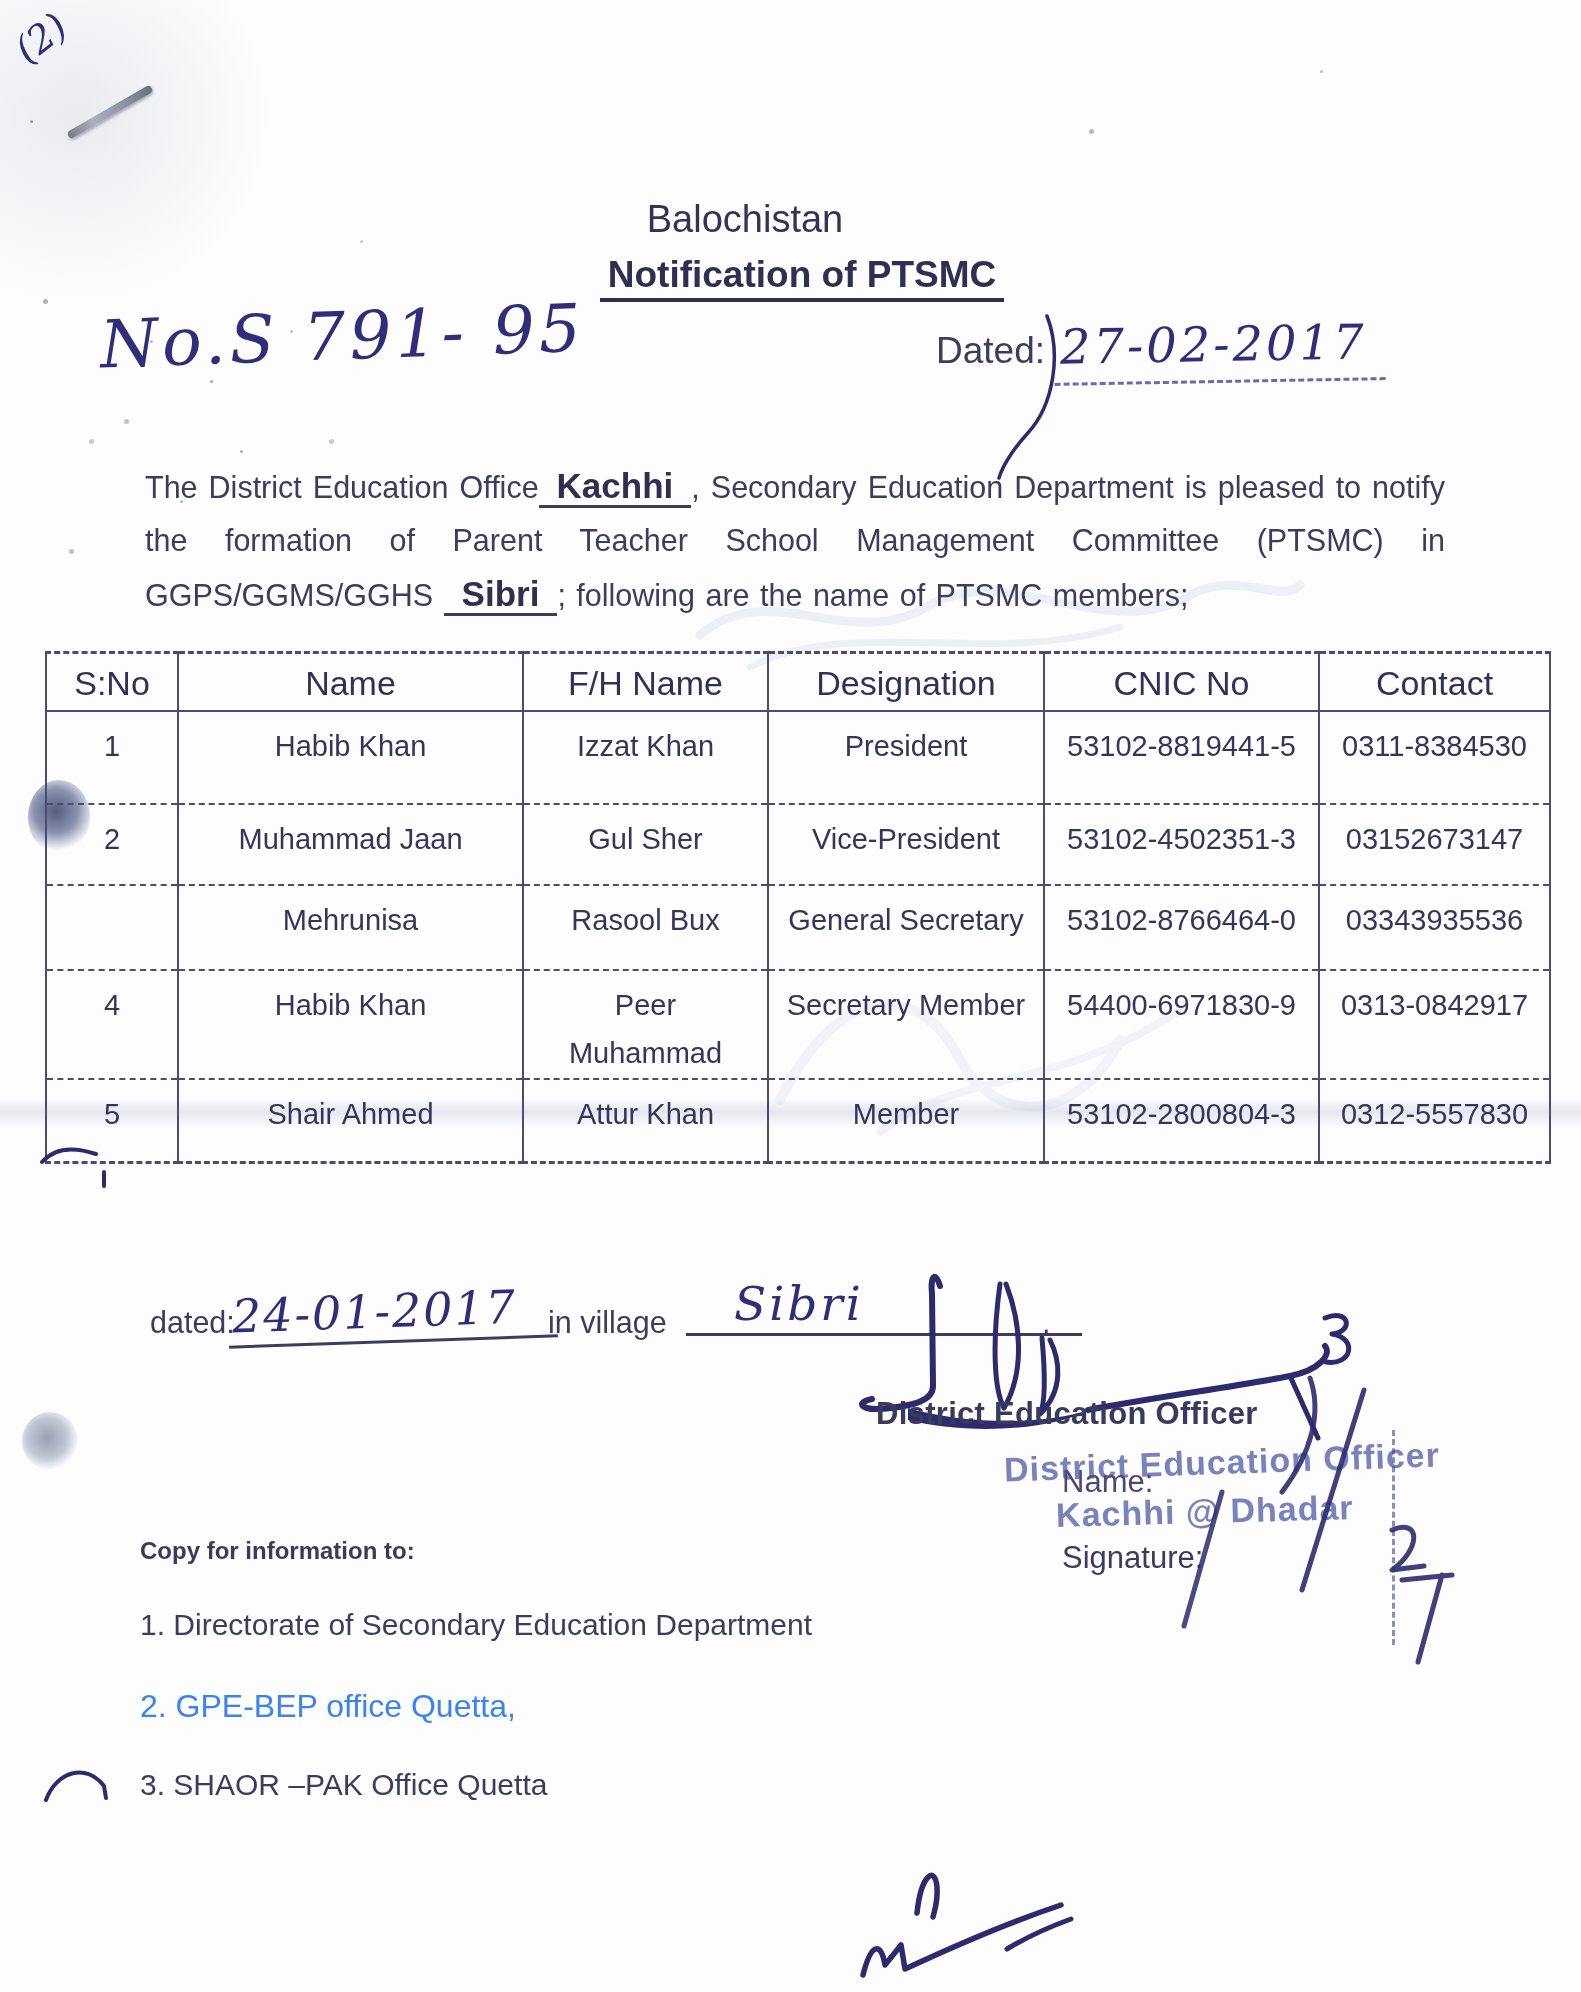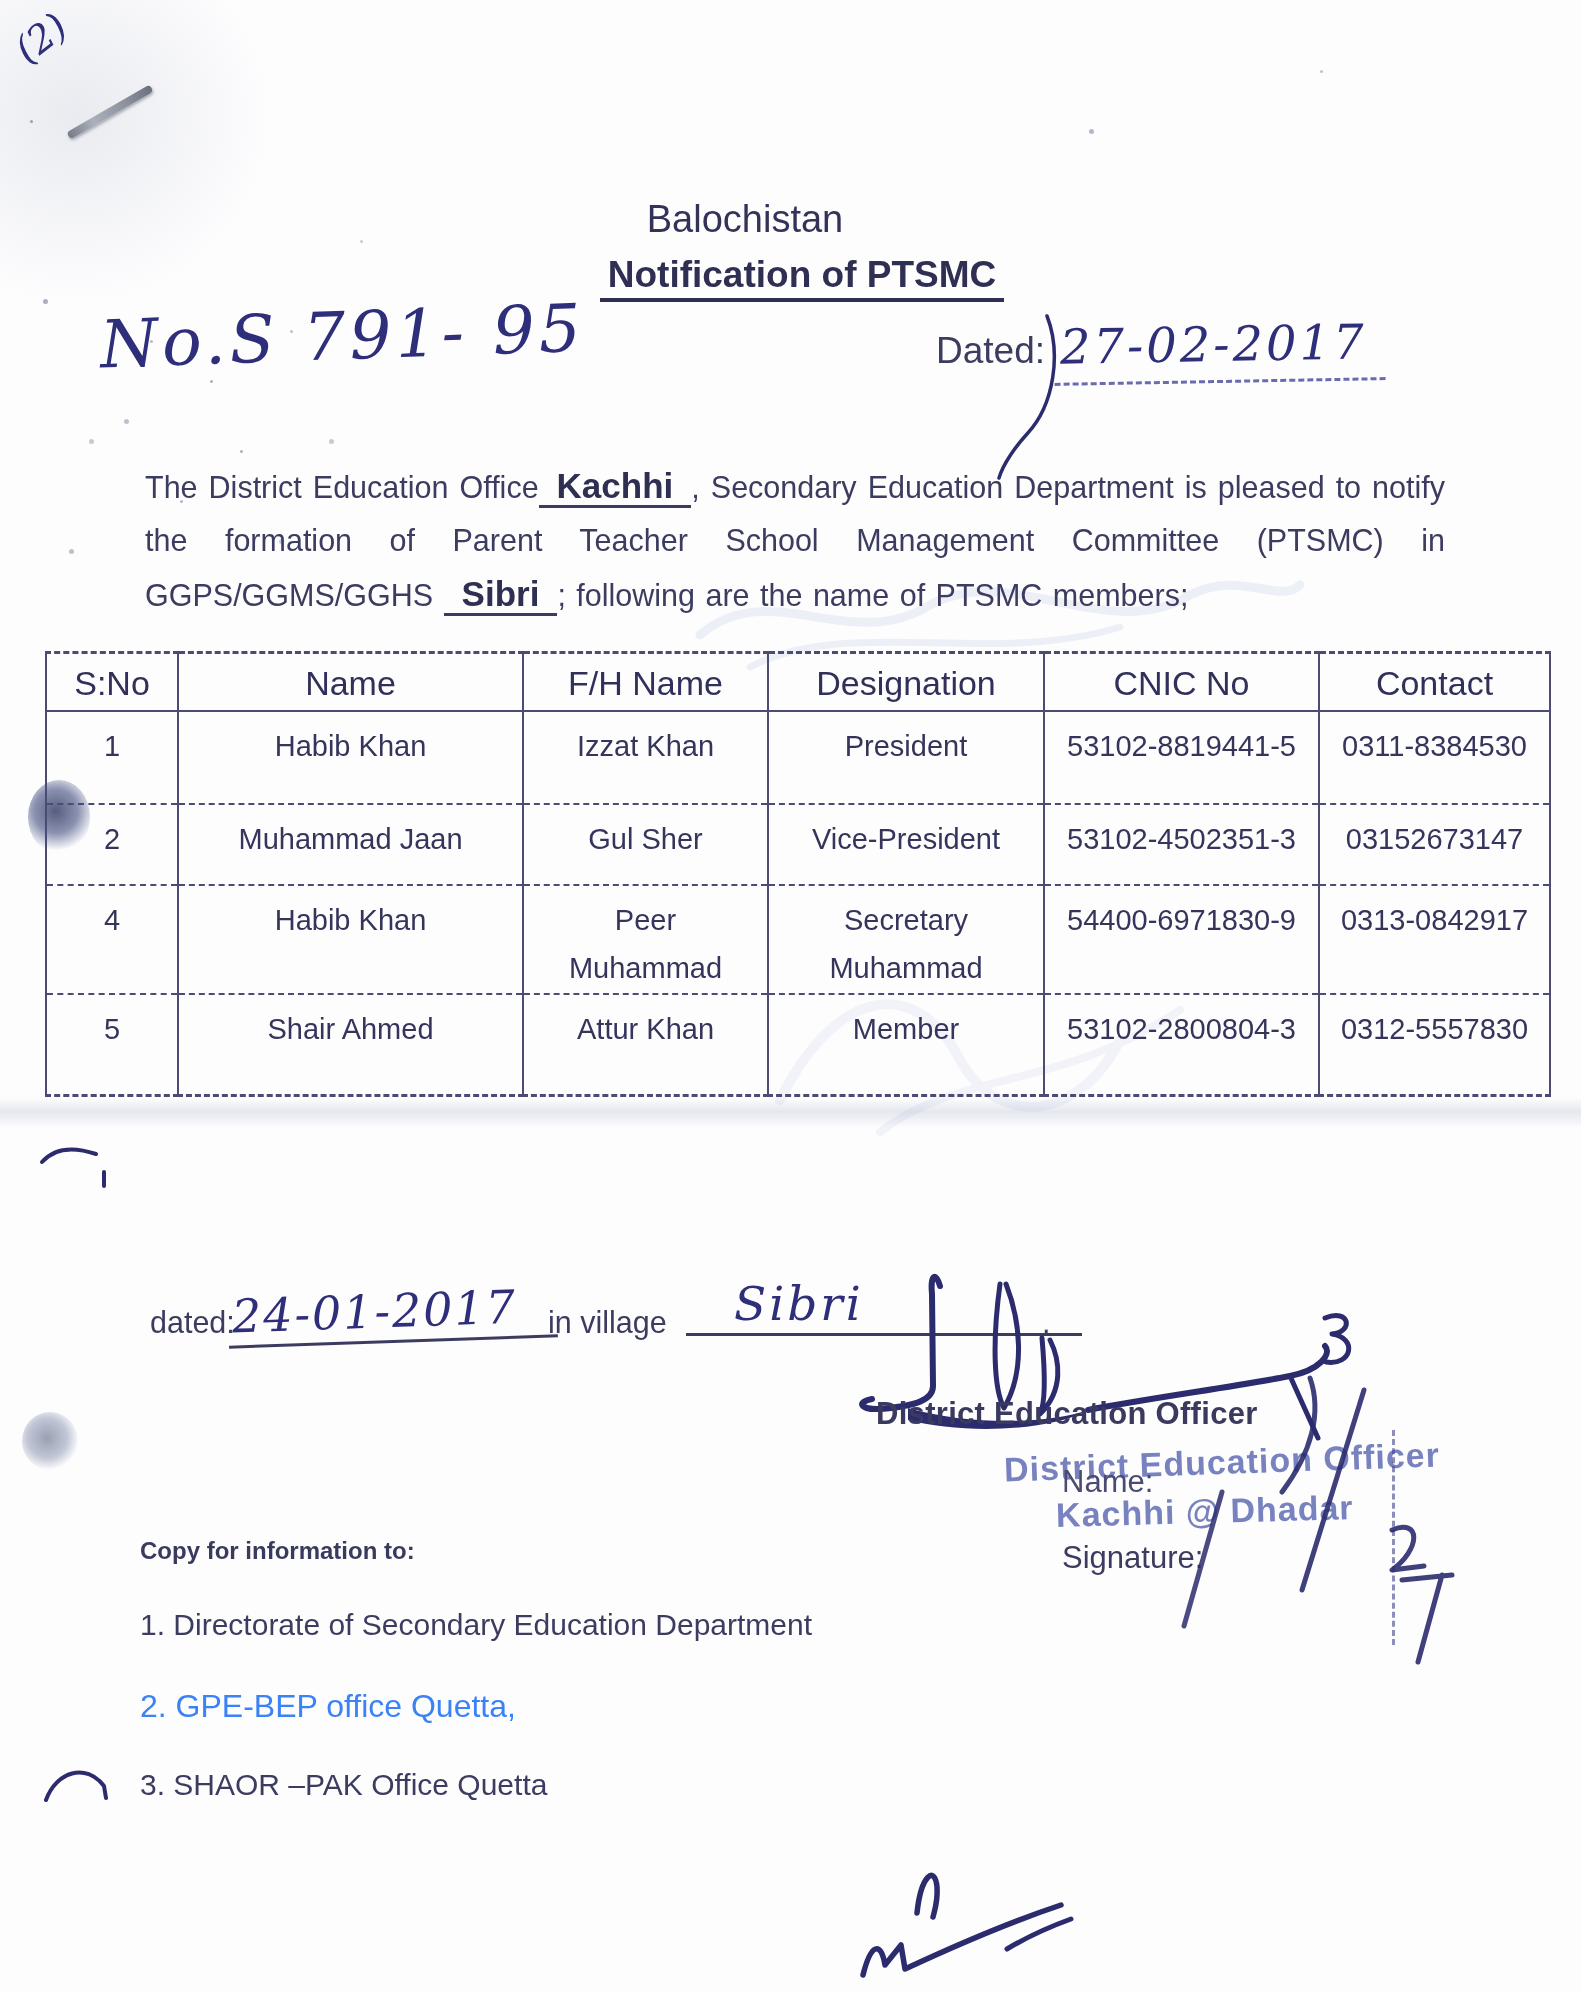--- a/index.html
+++ b/index.html
@@ -166,25 +166,33 @@
       </tr>
       <tr>
         <td>2</td>
         <td>Muhammad Jaan</td>
         <td>Gul Sher</td>
         <td>Vice-President</td>
         <td>53102-4502351-3</td>
         <td>03152673147</td>
       </tr>
       <tr>
+        <td></td>
+        <td>Mehrunisa</td>
+        <td>Rasool Bux</td>
+        <td>General Secretary</td>
+        <td>53102-8766464-0</td>
+        <td>03343935536</td>
+      </tr>
+      <tr>
         <td>4</td>
         <td>Habib Khan</td>
         <td>Peer
 Muhammad</td>
-        <td>Secretary Muhammad</td>
+        <td>Secretary Member</td>
         <td>54400-6971830-9</td>
         <td>0313-0842917</td>
       </tr>
       <tr>
         <td>5</td>
         <td>Shair Ahmed</td>
         <td>Attur Khan</td>
         <td>Member</td>
         <td>53102-2800804-3</td>
         <td>0312-5557830</td>

